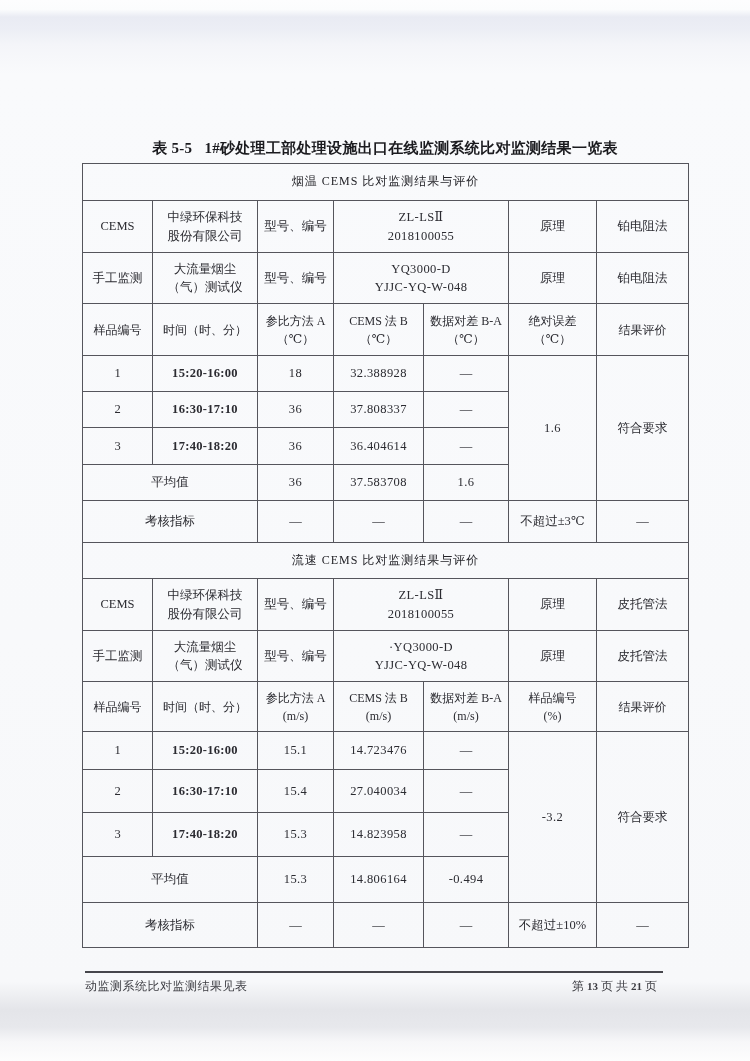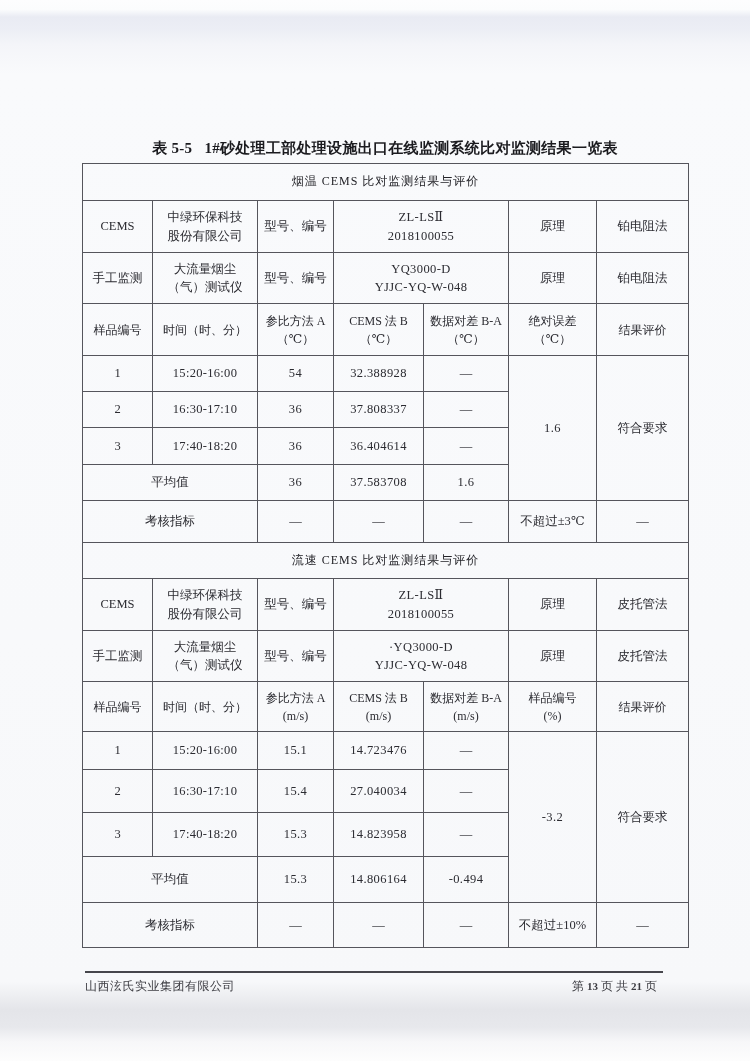--- a/index.html
+++ b/index.html
@@ -37,21 +37,21 @@
   table.second{margin-top:-1px;}
   td{
     border:1px solid #55555c;
     text-align:center;vertical-align:middle;
     font-size:12.5px;color:#2b2b31;
     padding:2px 3px;overflow:hidden;
     white-space:pre-line;line-height:1.45;
   }
   td.sec-title{font-size:12px;letter-spacing:1px;color:#232328;}
   td.hdr{font-size:12px;line-height:1.5;}
-  td.time{font-weight:normal;letter-spacing:.3px;margin-left:23px;}
+  td.time{font-weight:bold;letter-spacing:.3px;margin-left:23px;}
   td.num{letter-spacing:.4px;}
   .footer{
     position:absolute;left:85px;top:971px;width:578px;
     border-top:2px solid #46464c;
     display:flex;justify-content:space-between;align-items:flex-start;
     padding-top:5px;
   }
   .footer .company{font-size:12px;color:#3c3c42;letter-spacing:.5px;}
   .footer .pageno{font-size:12px;color:#3c3c42;margin-right:6px;}
   .footer .pageno b{font-size:11px;}
@@ -113,21 +113,21 @@
 （℃）</td>
         <td class="hdr">数据对差 B-A
 （℃）</td>
         <td class="hdr">绝对误差
 （℃）</td>
         <td class="hdr">结果评价</td>
       </tr>
       <tr style="height:36px">
         <td>1</td>
         <td class="time">15:20-16:00</td>
-        <td class="num">54</td>
+        <td class="num">18</td>
         <td class="num">32.388928</td>
         <td>—</td>
         <td rowspan="4" class="num">1.6</td>
         <td rowspan="4">符合要求</td>
       </tr>
       <tr style="height:36px">
         <td>2</td>
         <td class="time">16:30-17:10</td>
         <td class="num">36</td>
         <td class="num">37.808337</td>
@@ -239,17 +239,17 @@
         <td>—</td>
         <td>—</td>
         <td>不超过±10%</td>
         <td>—</td>
       </tr>
     </tbody>
       </table>
   </div>
 
   <div class="footer">
-    <span class="company">山西泫氏实业集团有限公司</span>
+    <span class="company">动监测系统比对监测结果见表</span>
     <span class="pageno"><span>第</span> <b>13</b> <span>页 共</span> <b>21</b> <span>页</span></span>
   </div>
 
 </div>
 
 </body></html>

